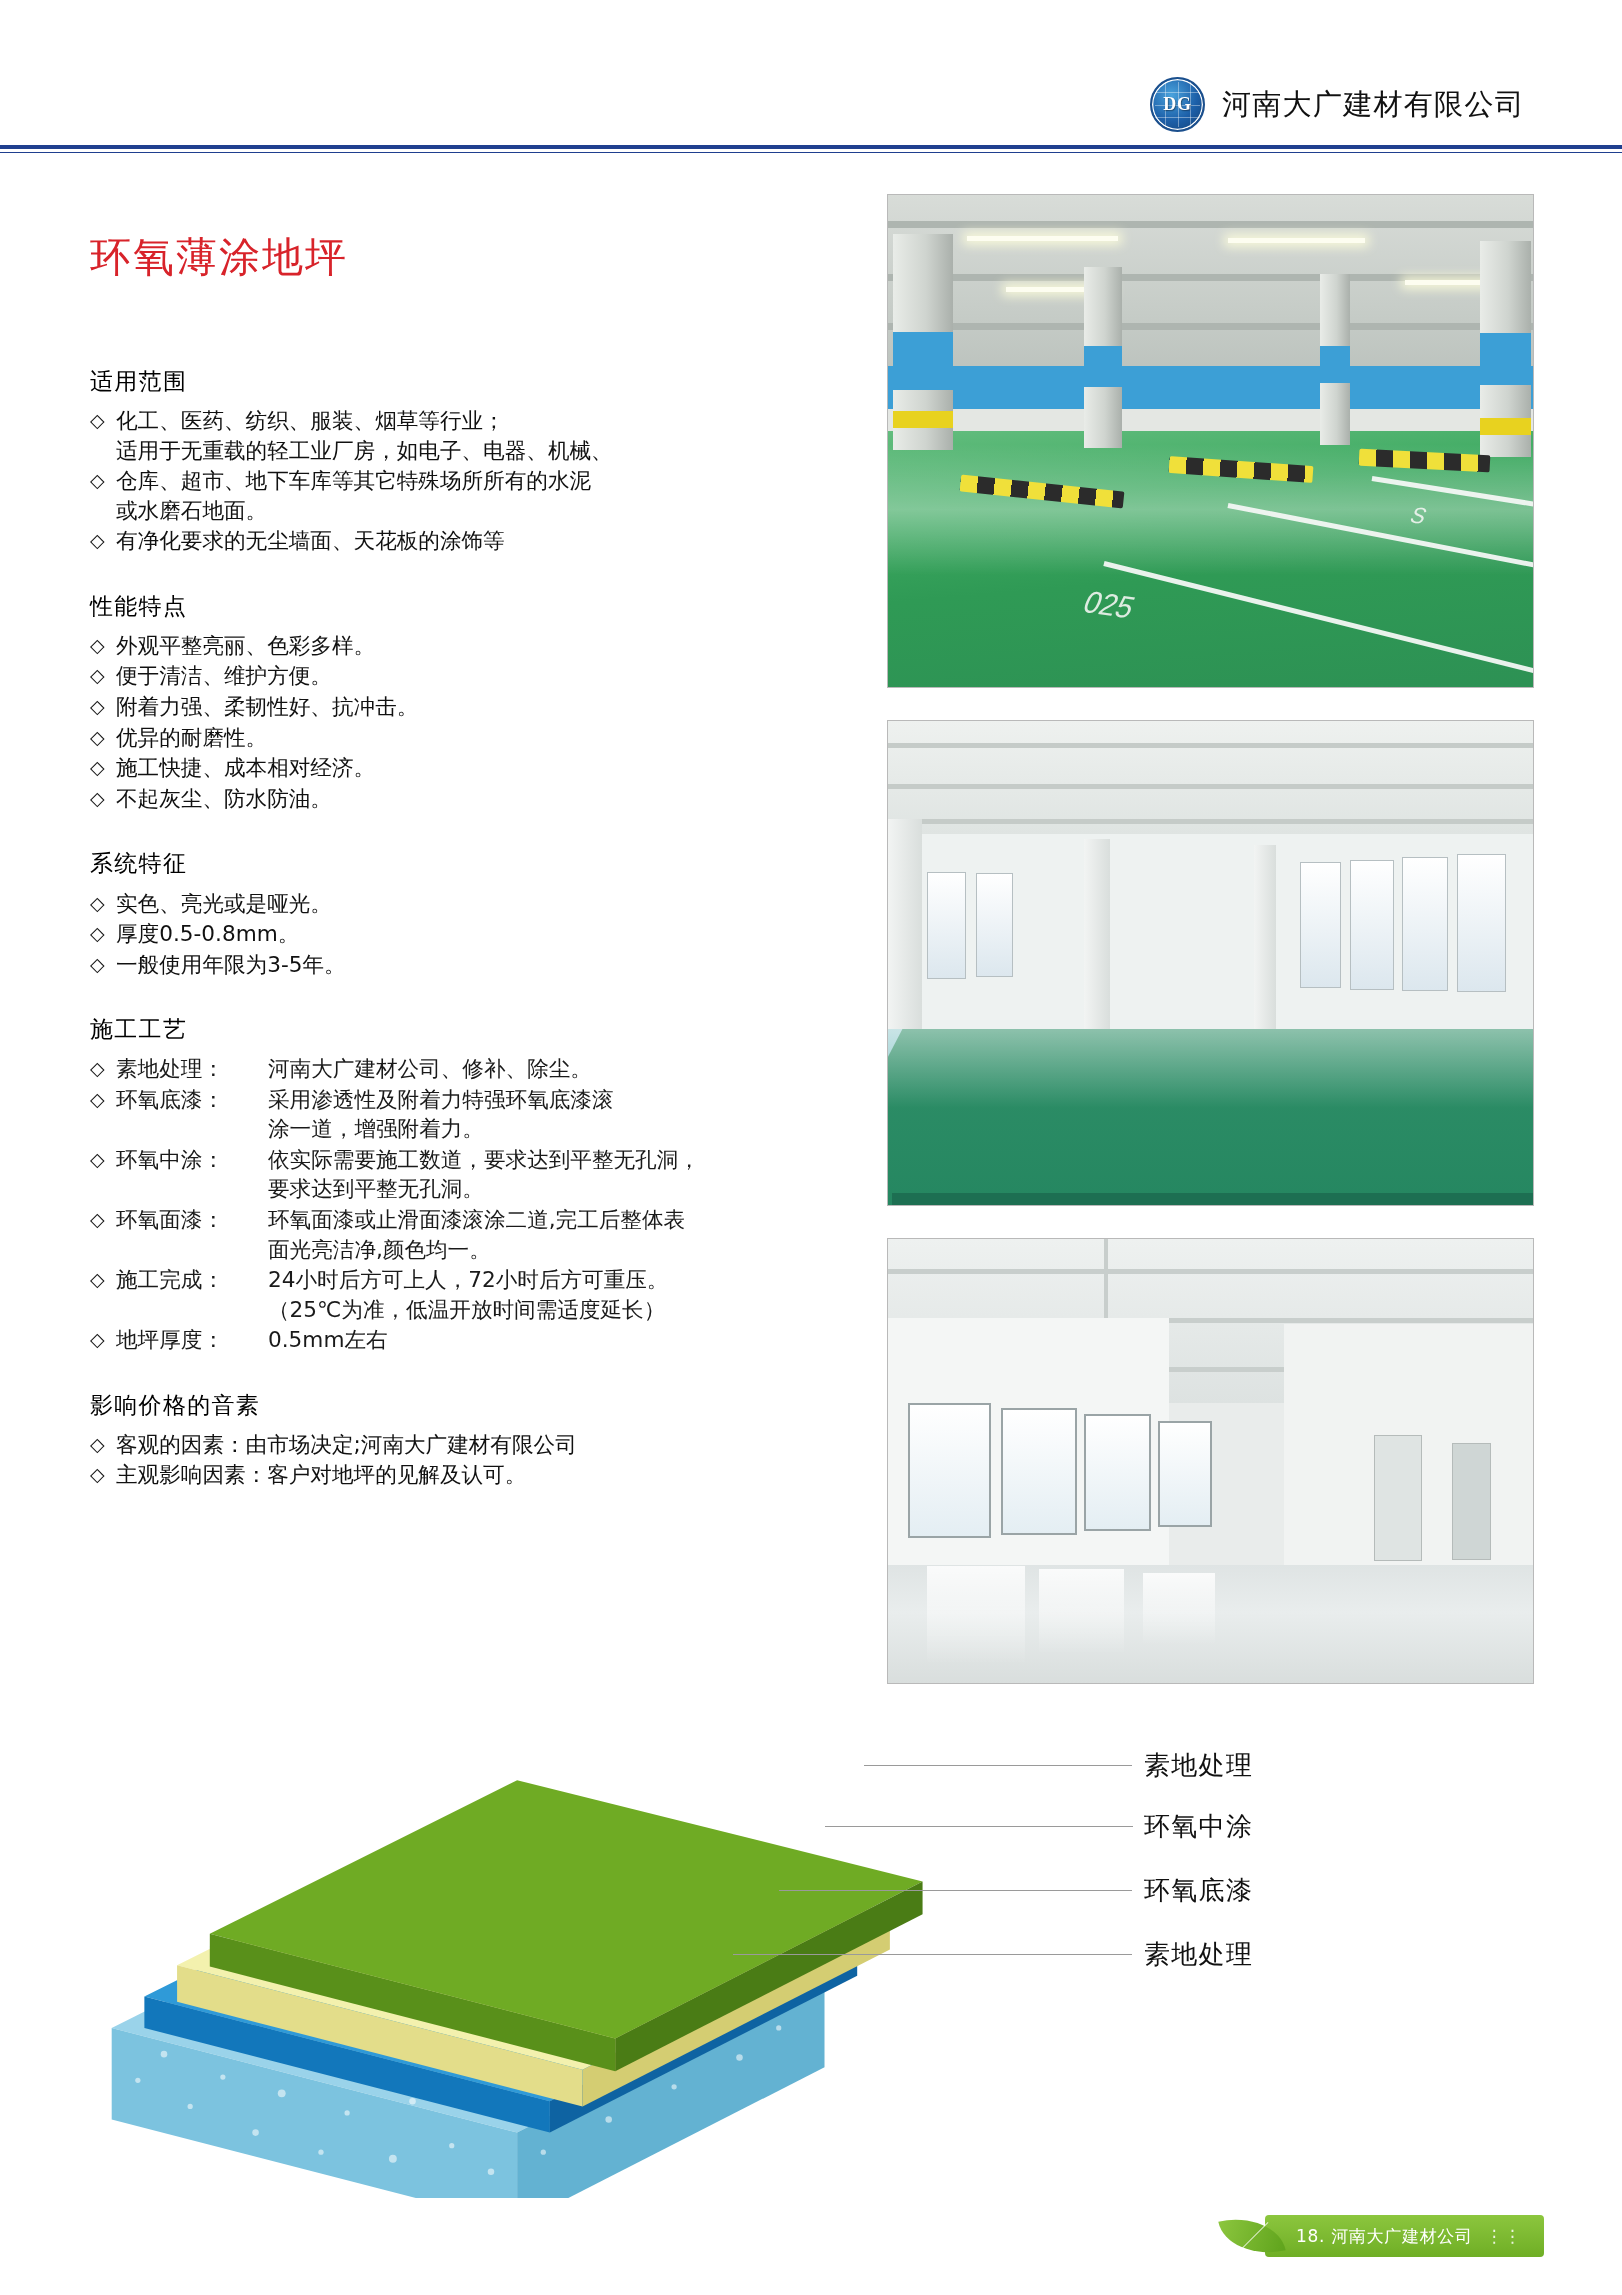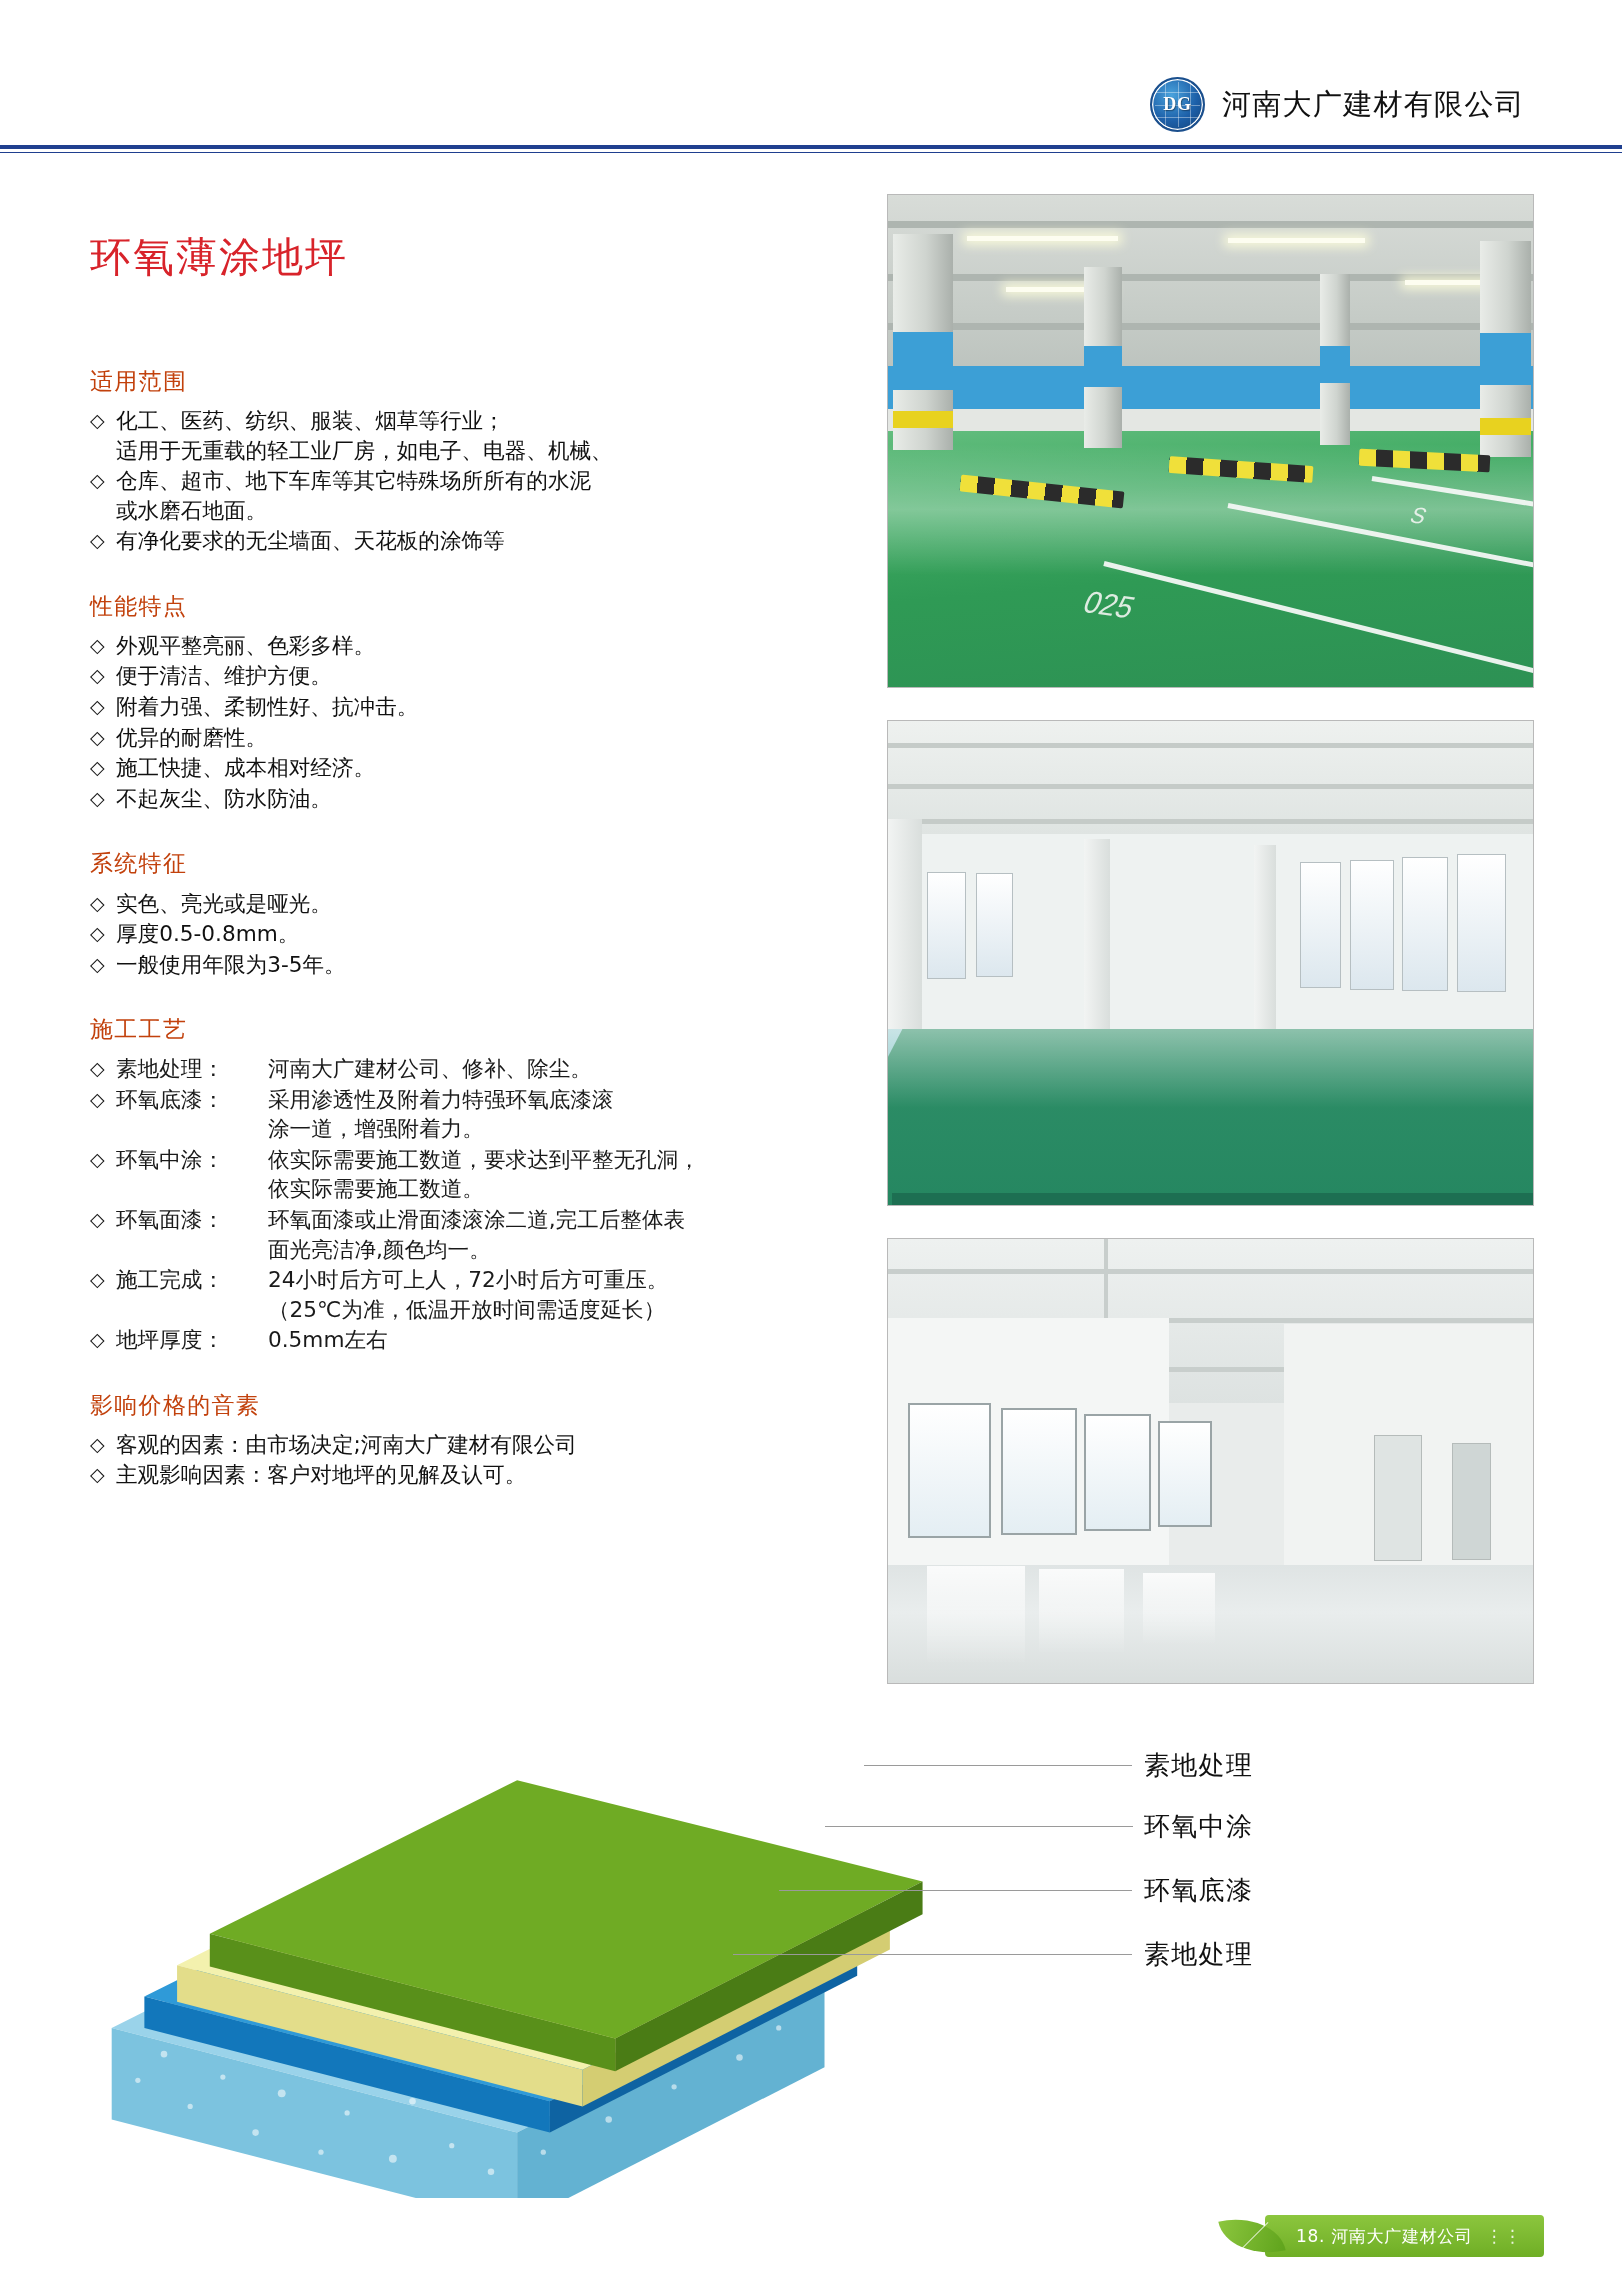--- a/index.html
+++ b/index.html
@@ -96,21 +96,21 @@
 
   .left-col {
     position: absolute;
     left: 90px;
     top: 366px;
     width: 805px;
   }
 
   .section { margin-bottom: 35px; }
   .section-title {
-    color: #c2410c;
+    color: #000000;
     font-size: 23px;
     font-family: "DejaVu Sans", sans-serif;
     letter-spacing: 1.3px;
     margin-bottom: 9.2px;
   }
   .bullet-list { margin: 0; padding: 0; list-style: none; }
   .bullet-item {
     display: flex;
     align-items: flex-start;
     font-size: 21.6px;
@@ -401,21 +401,21 @@
         <span class="proc-text">
           <span class="ln">采用渗透性及附着力特强环氧底漆滚</span>
           <span class="ln">涂一道，增强附着力。</span>
         </span>
       </li>
       <li class="proc-item">
         <span class="bullet-mark">◇</span>
         <span class="proc-label">环氧中涂：</span>
         <span class="proc-text">
           <span class="ln">依实际需要施工数道，要求达到平整无孔洞，</span>
-          <span class="ln">依实际需要施工数道。</span>
+          <span class="ln">要求达到平整无孔洞。</span>
         </span>
       </li>
       <li class="proc-item">
         <span class="bullet-mark">◇</span>
         <span class="proc-label">环氧面漆：</span>
         <span class="proc-text">
           <span class="ln">环氧面漆或止滑面漆滚涂二道,完工后整体表</span>
           <span class="ln">面光亮洁净,颜色均一。</span>
         </span>
       </li>

